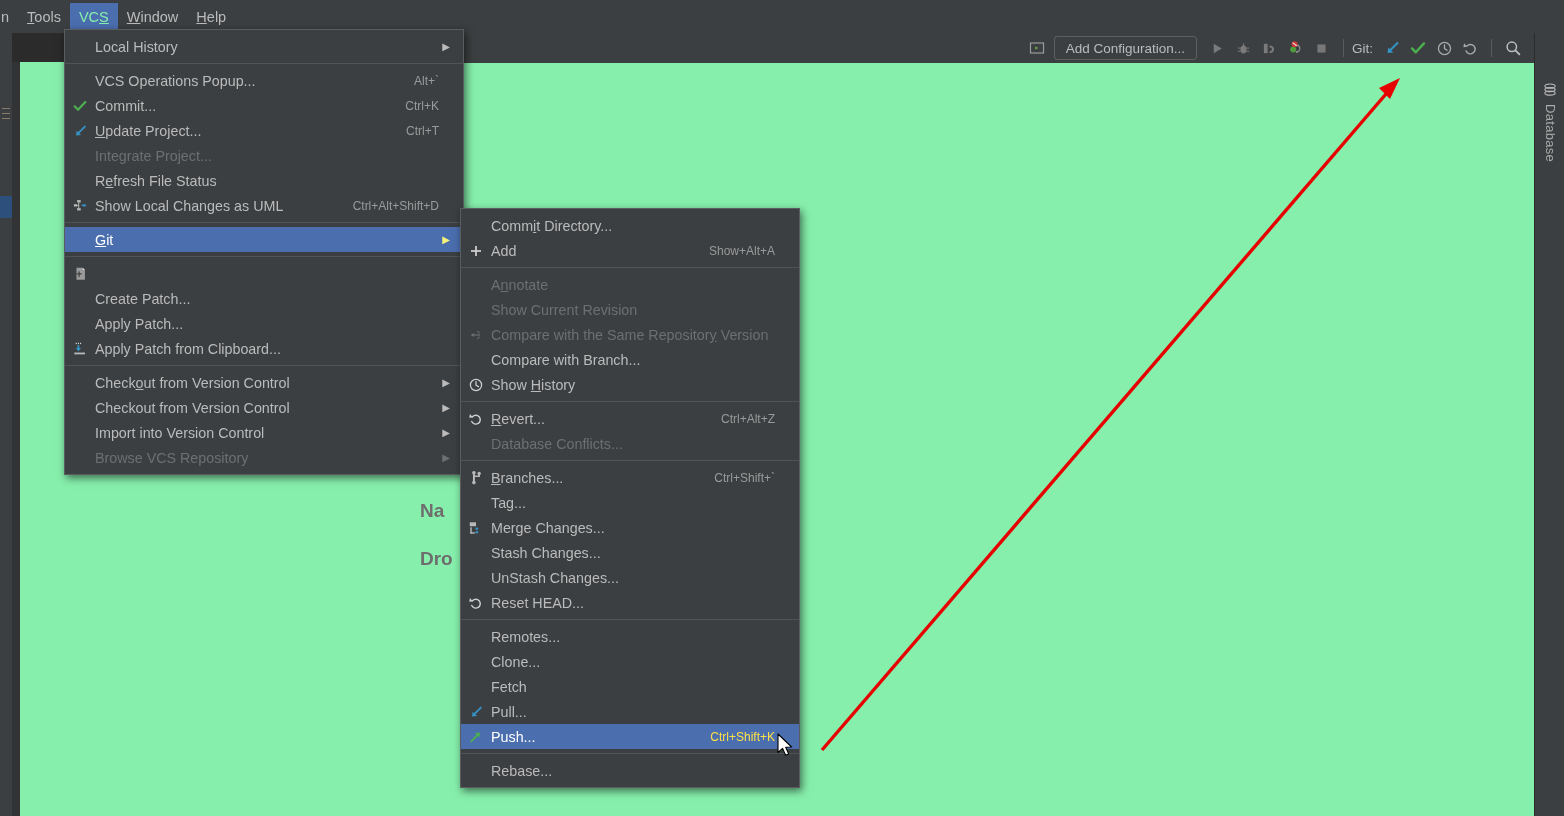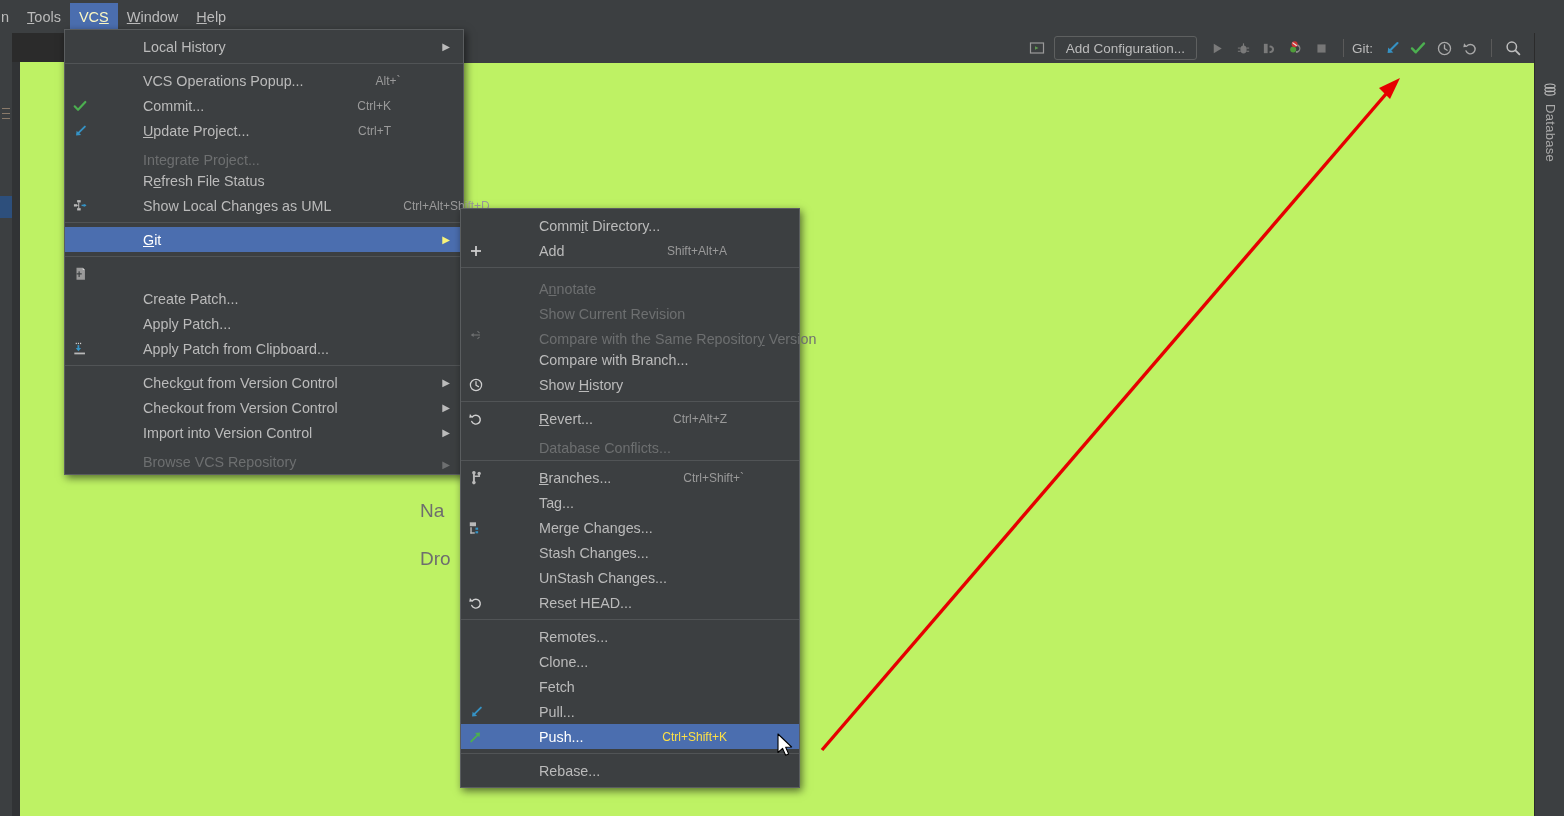--- a/index.html
+++ b/index.html
@@ -15,21 +15,21 @@
   .menubar {
     position: absolute; left: 0; top: 0; width: 1564px; height: 33px;
     background: #3c3f41; display: flex; align-items: center;
     padding-left: 0px; z-index: 40;
   }
   .menubar-item {
     font-size: 14.5px; color: #bbbbbb; padding: 5px 9px; line-height: 18px;
     white-space: nowrap; cursor: default;
   }
   .menubar-item.clipped { margin-left: -8px; }
-  .menubar-item.active { background: #4b6eaf; color: #fef9c3; }
+  .menubar-item.active { background: #4b6eaf; color: #86efac; }
   .mn { text-decoration: none; }
   .mn u { text-decoration: underline; }
 
   
   .left-strip {
     position: absolute; left: 0; top: 33px; width: 12px; height: 783px;
     background: #3c3f41; z-index: 5;
   }
   .left-strip .tick {
     position: absolute; left: 2px; width: 8px; height: 1px; background: #8a7a6a;
@@ -38,21 +38,21 @@
     position: absolute; left: 0; width: 12px; height: 22px; background: #2d4f7c;
   }
   .left-panel-bg {
     position: absolute; left: 12px; top: 62px; width: 8px; height: 754px;
     background: #313335; z-index: 4;
   }
 
   
   .editor {
     position: absolute; left: 20px; top: 62px; right: 30px; bottom: 0;
-    background: #bef264; z-index: 3;
+    background: #86efac; z-index: 3; font-weight: bold;
   }
   .placeholder-list {
     position: absolute; left: 400px; top: 390px; width: 420px;
   }
   .placeholder-row {
     font-size: 19px; color: #6e6e6e; margin-bottom: 26px; white-space: nowrap;
   }
 
   
   .toolbar {
@@ -92,33 +92,32 @@
     border: 1px solid #5a5d5f; box-shadow: 2px 3px 8px rgba(0,0,0,.55);
     padding: 4px 0; z-index: 50;
   }
   #vcs-menu { left: 64px; top: 29px; width: 400px; }
   #git-menu  { left: 460px; top: 208px; width: 340px; }
 
   .mi {
     position: relative; display: flex; align-items: center;
     height: 25px; padding: 0 10px 0 0; font-size: 14.3px; color: #bbbbbb;
     white-space: nowrap;
-    gap: 48px;
   }
   .mi .ic {
     width: 30px; min-width: 30px; height: 25px; display: flex;
     align-items: center; justify-content: center;
   }
   .mi .lbl { flex: 1; }
   .mi .acc { color: #9a9a9a; font-size: 12px; padding-left: 24px; }
   .mi .arrow {
     width: 14px; display: flex; align-items: center; justify-content: center;
     color: #bbbbbb; font-size: 10px;
   }
-  .mi.disabled { color: #6d6f70; align-items: flex-end; }
+  .mi.disabled { color: #6d6f70; }
   .mi.disabled .arrow { color: #6d6f70; }
   .mi.selected { background: #4b6eaf; color: #ffffff; }
   .mi.selected .acc { color: #fde047; }
   .mi.selected .arrow { color: #f7f37a; }
   .sep { height: 1px; background: #515456; margin: 4px 0; }
 
   
   svg { display: block; }
 
   
@@ -420,21 +419,21 @@
     </div>
 
     <div class="mi">
       <span class="ic">
         <svg width="14" height="14" viewBox="0 0 16 16">
           <rect x="7" y="2.3" width="2" height="11.4" fill="#cfcfcf"></rect>
           <rect x="2.3" y="7" width="11.4" height="2" fill="#cfcfcf"></rect>
         </svg>
       </span>
       <span class="lbl">Add</span>
-      <span class="acc">Shift+Alt+A</span>
+      <span class="acc">Show+Alt+A</span>
       <span class="arrow"></span>
     </div>
 
     <div class="sep"></div>
 
     <div class="mi disabled">
       <span class="ic"></span>
       <span class="lbl">A<u>n</u>notate</span>
       <span class="arrow"></span>
     </div>

